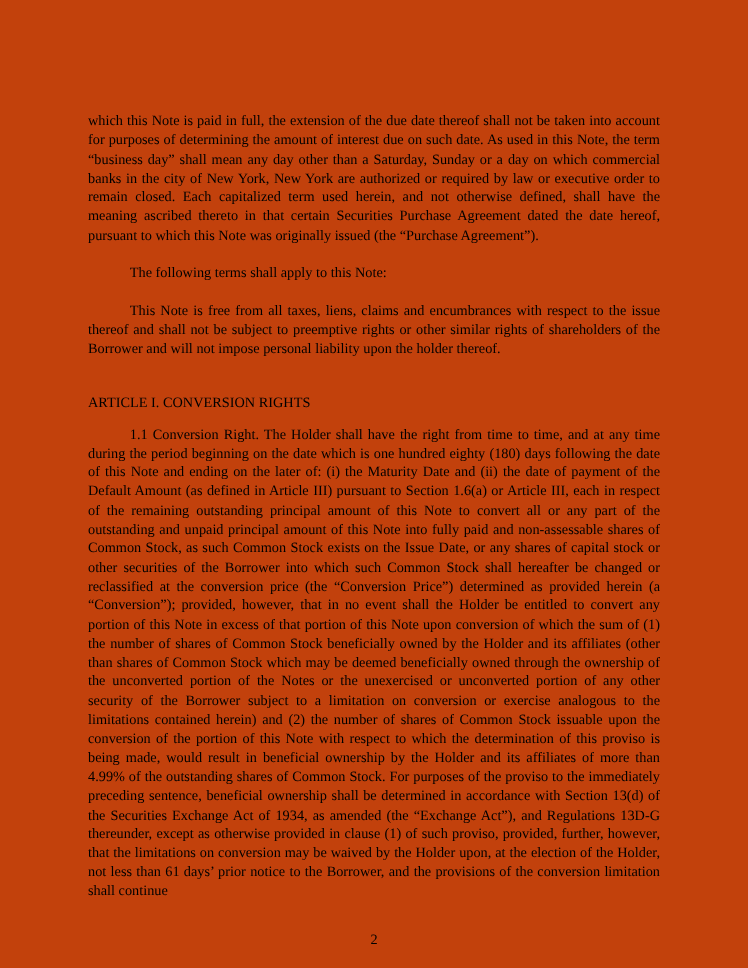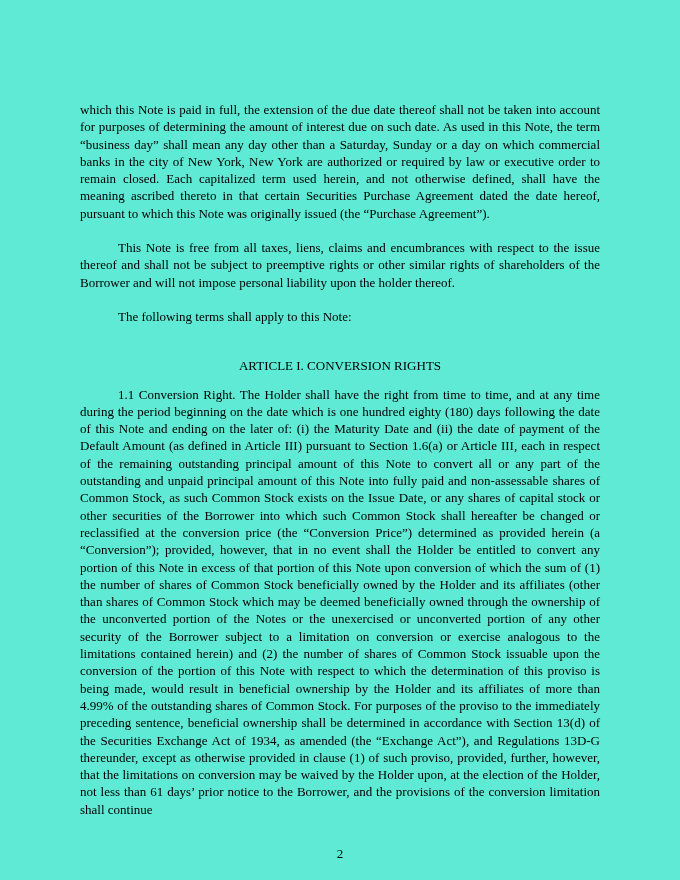--- a/index.html
+++ b/index.html
@@ -4,21 +4,21 @@
 <style>
   html, body {
     margin: 0;
     padding: 0;
     background: #ffffff;
   }
   .page {
     position: relative;
     width: 680px;
     height: 880px;
-    background: #5eead4;
+    background: #c2410c;
     color: #000000;
     font-family: "Liberation Serif", serif;
     overflow: hidden;
   }
   .content {
     position: absolute;
     top: 101px;
     left: 80px;
     width: 520px;
   }
@@ -29,40 +29,40 @@
     text-align: justify;
     text-justify: inter-word;
   }
   .para.indent {
     text-indent: 38px;
   }
   .heading {
     margin: 32px 0 11px 0;
     font-size: 13px;
     line-height: 17.3px;
-    text-align: center;
+    text-align: left;
     font-weight: normal;
   }
   .u {
   }
   .page-number {
     position: absolute;
     top: 845px;
     left: 0;
     width: 680px;
     text-align: center;
     font-size: 13px;
     line-height: 17px;
   }
 </style>
 </head>
 <body>
 
 <div class="page">
   <div class="content">
       <p class="para"><span>which this Note is paid in full, the extension of the due date thereof shall not be taken into account for purposes of determining the amount of interest due on such date.  As used in this Note, the term “business day” shall mean any day other than a Saturday, Sunday or a day on which commercial banks in the city of New York, New York are authorized or required by law or executive order to remain closed.  Each capitalized term used herein, and not otherwise defined, shall have the meaning ascribed thereto in that certain Securities Purchase Agreement dated the date hereof, pursuant to which this Note was originally issued (the “Purchase Agreement”).</span></p>
+      <p class="para indent"><span>The following terms shall apply to this Note:</span></p>
       <p class="para indent"><span>This Note is free from all taxes, liens, claims and encumbrances with respect to the issue thereof and shall not be subject to preemptive rights or other similar rights of shareholders of the Borrower and will not impose personal liability upon the holder thereof.</span></p>
-      <p class="para indent"><span>The following terms shall apply to this Note:</span></p>
       <div class="heading"><span>ARTICLE I. CONVERSION RIGHTS</span></div>
       <p class="para indent"><span>1.1 </span><span class="u">Conversion Right</span><span>.  The Holder shall have the right from time to time, and at any time during the period beginning on the date which is one hundred eighty (180) days following the date of this Note and ending on the later of: (i) the Maturity Date and (ii) the date of payment of the Default Amount (as defined in Article III) pursuant to Section 1.6(a) or Article III, each in respect of the remaining outstanding principal amount of this Note to convert all or any part of the outstanding and unpaid principal amount of this Note into fully paid and non-assessable shares of Common Stock, as such Common Stock exists on the Issue Date, or any shares of capital stock or other securities of the Borrower into which such Common Stock shall hereafter be changed or reclassified at the conversion price  (the “Conversion Price”) determined as provided herein (a “Conversion”); </span><span class="u">provided</span><span>, </span><span class="u">however</span><span>, that in no event shall the Holder be entitled to convert any portion of this Note in excess of that portion of this Note upon conversion of which the sum of (1) the number of shares of Common Stock beneficially owned by the Holder and its affiliates (other than shares of Common Stock which may be deemed beneficially owned through the ownership of the unconverted portion of the Notes or the unexercised or unconverted portion of any other security of the Borrower subject to a limitation on conversion or exercise analogous to the limitations contained herein) and (2) the number of shares of Common Stock issuable upon the conversion of the portion of this Note with respect to which the determination of this proviso is being made, would result in beneficial ownership by the Holder and its affiliates of more than 4.99% of the outstanding shares of Common Stock.  For purposes of the proviso to the immediately preceding sentence, beneficial ownership shall be determined in accordance with Section 13(d) of the Securities Exchange Act of 1934, as amended (the “Exchange Act”), and Regulations 13D-G thereunder, except as otherwise provided in clause (1) of such proviso, </span><span class="u">provided</span><span>, </span><span class="u">further</span><span>, </span><span class="u">however</span><span>, that the limitations on conversion may be waived by the Holder upon, at the election of the Holder, not less than 61 days’ prior notice to the Borrower, and the provisions of the conversion limitation shall continue</span></p>
     </div>
   <div class="page-number">2</div>
 </div>
 
 </body></html>

